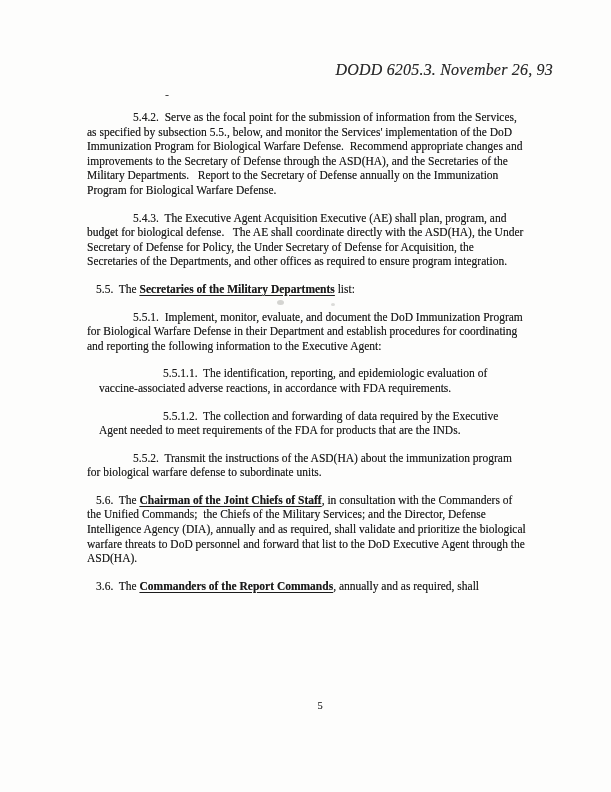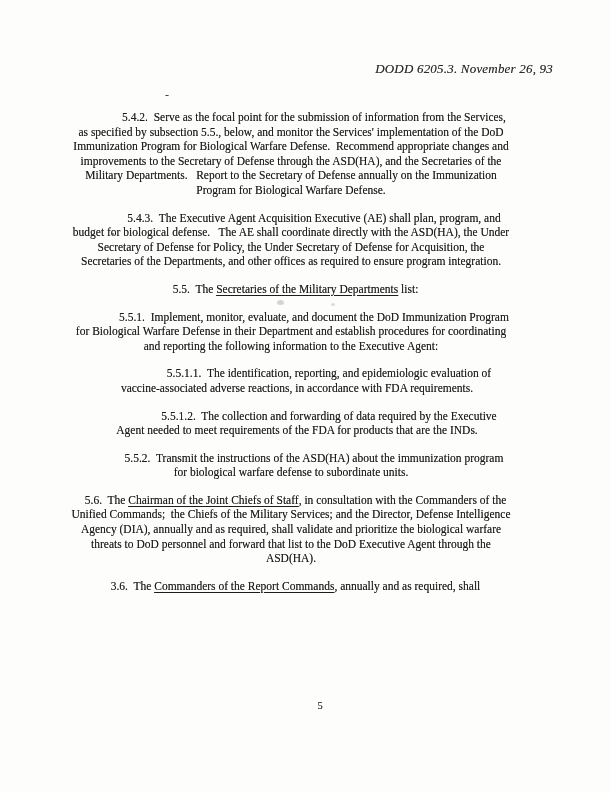--- a/index.html
+++ b/index.html
@@ -14,44 +14,44 @@
     margin: 0 auto;
     background: #fdfdfc;
     overflow: hidden;
     font-family: "Liberation Serif", serif;
   }
   .doc-header {
     position: absolute;
     top: 61px;
     right: 58px;
     font-style: italic;
-    font-size: 13px;
+    font-size: 16px;
     letter-spacing: 0.2px;
     color: #2b2b2b;
     text-shadow: 0 0 0.4px rgba(40,40,40,0.5);
   }
   .doc-body {
     position: absolute;
-    left: 71px;
+    left: 87px;
     top: 110px;
     width: 440px;
     font-size: 11.5px;
     line-height: 14.6px;
     color: #1c1c1c;
-    text-align: center;
+    text-align: left;
     text-shadow: 0 0 0.45px rgba(20,20,20,0.55);
   }
   .para {
     margin: 0 0 13px 0;
     white-space: pre-wrap;
   }
   .indent-2 { text-indent: 9px; }
   .indent-3 { text-indent: 46px; }
   .indent-4 { text-indent: 64px; margin-left: 12px; }
-  .u { text-decoration: underline; text-underline-offset: 1.5px; }
+  .u { text-decoration: underline; text-underline-offset: 1.5px; font-weight: bold; }
   .page-number {
     position: absolute;
     top: 700px;
     left: 87px;
     width: 466px;
     text-align: center;
     font-size: 10.5px;
     color: #2a2a2a;
     text-shadow: 0 0 0.4px rgba(40,40,40,0.5);
   }

